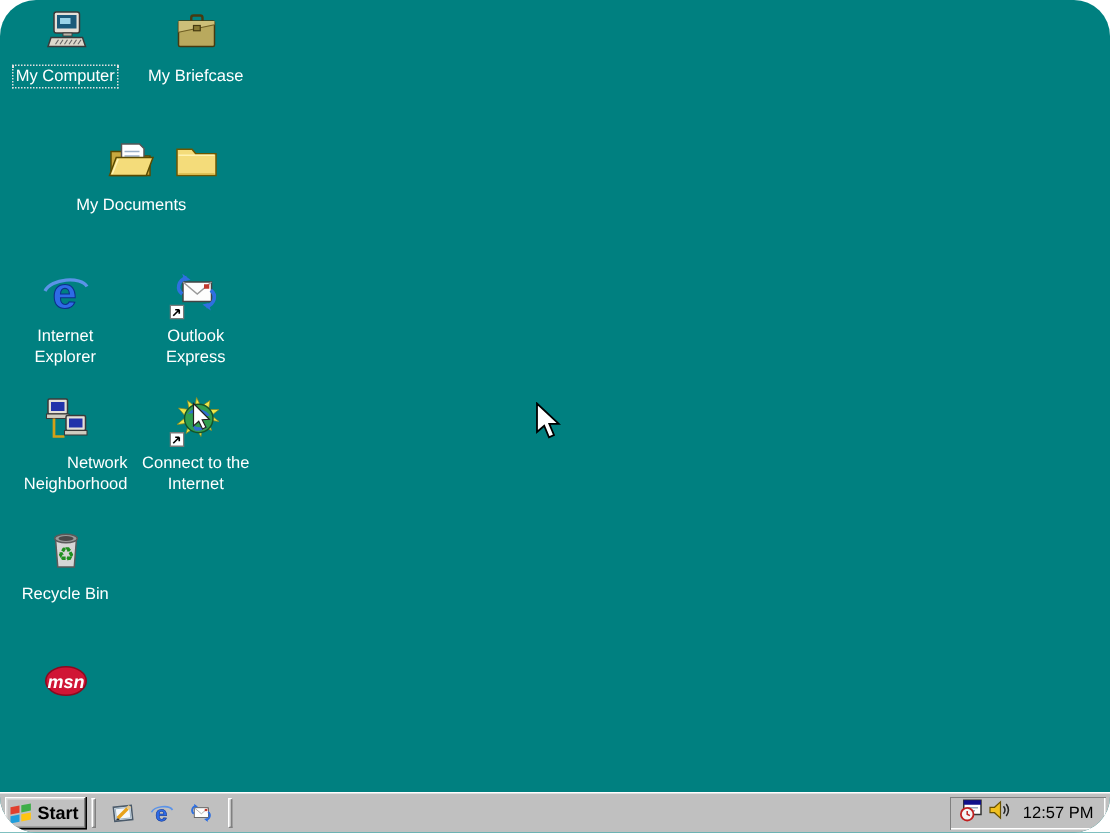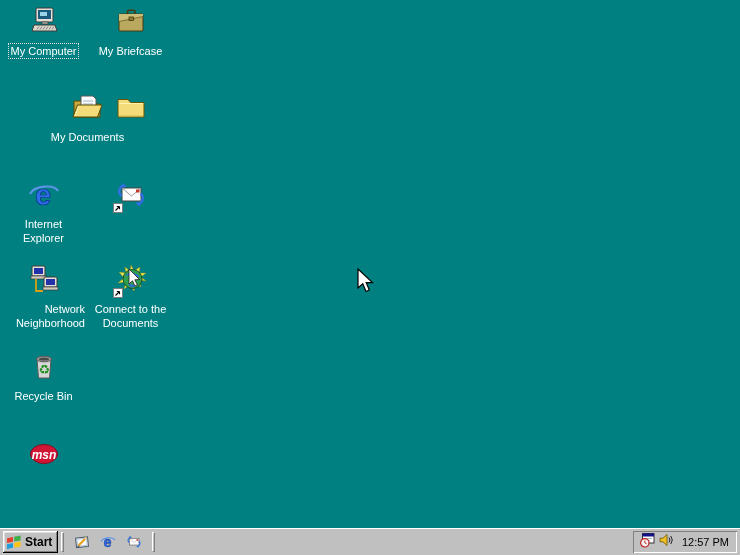--- a/index.html
+++ b/index.html
@@ -1,19 +1,20 @@
 <!DOCTYPE html>
 <html><head>
 <meta charset="utf-8">
 <style>
   html,body{margin:0;padding:0;}
   #screen{
     position:relative;width:740px;height:555px;overflow:hidden;
     background:#008080;
     font-family:"Liberation Sans",sans-serif;
+    border-radius:24px;
     -webkit-font-smoothing:none;
   }
   
   .dicon{position:absolute;width:87px;text-align:center;}
   .dicon-img{position:relative;width:32px;height:32px;margin:0 auto 5px;}
   .dicon-img svg{display:block;}
   .shortcut{position:absolute;left:-2px;bottom:-2px;width:10px;height:10px;}
   .dicon-labelwrap{line-height:0;}
   .dicon-label{
     display:inline-block;color:#ffffff;
@@ -204,20 +205,22 @@
         <div class="dicon-img">
           <svg width="32" height="32" viewBox="0 0 32 32">
             <use href="#sym-oe"></use>
           </svg>
           <span class="shortcut">
             <svg width="10" height="10" viewBox="0 0 10 10">
               <use href="#sym-shortcut"></use>
             </svg>
           </span>
         </div>
+        <div class="dicon-labelwrap"><span class="dicon-label">Outlook
+Express</span></div>
       </div>
       <div class="dicon" style="left: 0px; top: 264px; text-align: right;">
         <div class="dicon-img">
           <svg width="32" height="32" viewBox="0 0 32 32">
             <use href="#sym-network"></use>
           </svg>
         </div>
         <div class="dicon-labelwrap"><span class="dicon-label">Network
 Neighborhood</span></div>
       </div>
@@ -226,21 +229,21 @@
           <svg width="32" height="32" viewBox="0 0 32 32">
             <use href="#sym-connect"></use>
           </svg>
           <span class="shortcut">
             <svg width="10" height="10" viewBox="0 0 10 10">
               <use href="#sym-shortcut"></use>
             </svg>
           </span>
         </div>
         <div class="dicon-labelwrap"><span class="dicon-label">Connect to the
-Documents</span></div>
+Internet</span></div>
       </div>
       <div class="dicon" style="left: 0px; top: 351px;">
         <div class="dicon-img">
           <svg width="32" height="32" viewBox="0 0 32 32">
             <use href="#sym-recycle"></use>
           </svg>
         </div>
         <div class="dicon-labelwrap"><span class="dicon-label">Recycle Bin</span></div>
       </div>
       <div class="dicon" style="left: 0px; top: 439px;">

